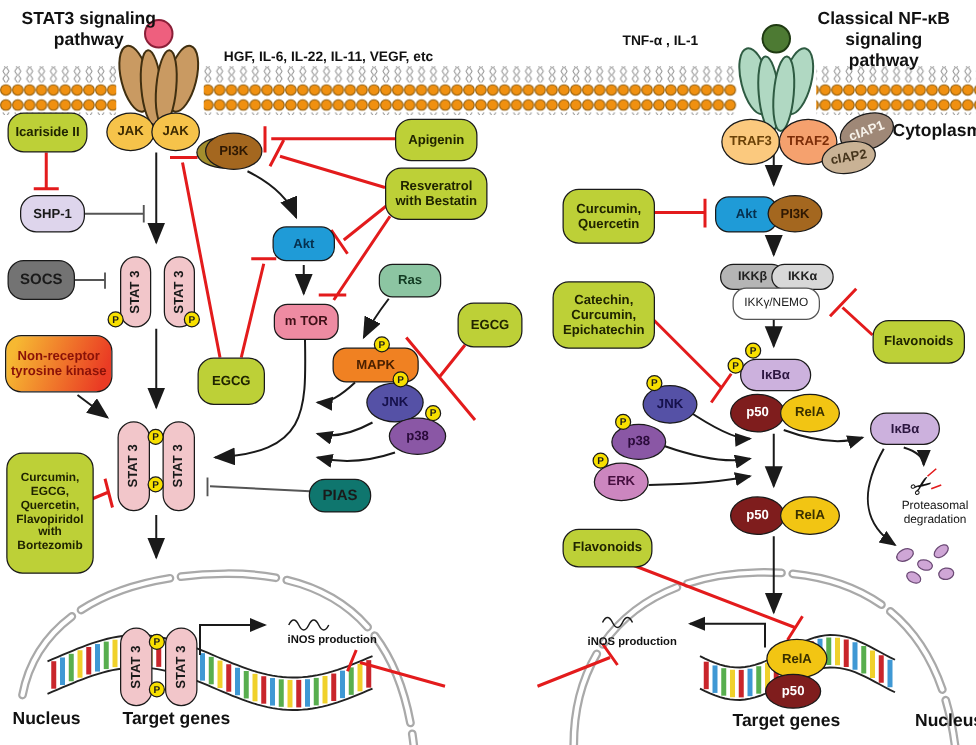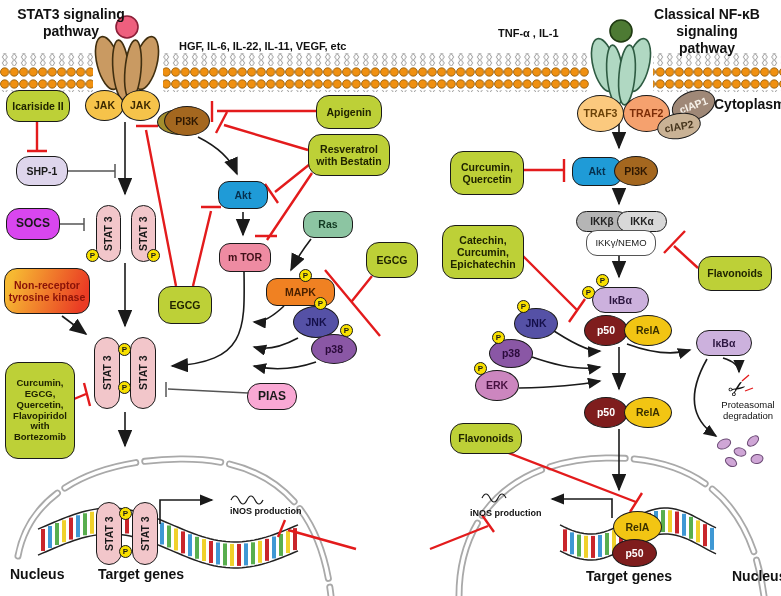--- a/index.html
+++ b/index.html
@@ -7,22 +7,22 @@
           font-family:"Liberation Sans",sans-serif;}
   #bg{position:absolute;left:0;top:0;z-index:0;}
   .node{position:absolute;z-index:2;display:flex;align-items:center;justify-content:center;
         text-align:center;border:1.6px solid #1a1a1a;box-sizing:border-box;
         font-weight:bold;font-size:10.5px;line-height:1.15;white-space:pre-line;color:#1a1a1a;}
   .rbox{border-radius:13px;}
   .pill{border-radius:11px;}
   .ellipse{border-radius:50%;}
   .green{background:#bdd037;color:#202400;}
   .lav{background:#ded5ec;}
-  .paleyellow{background:#d946ef;font-size:12px;}
-  .cyan{background:#f9a8d4;font-size:12px;}
+  .paleyellow{background:#737373;font-size:12px;}
+  .cyan{background:#0f766e;font-size:12px;}
   .pink{background:#f2c6ca;}
   .blue{background:#1f9bd7;color:#06304e;}
   .mtor{background:#ee8ba2;color:#401018;}
   .ras{background:#8cc5a2;color:#123a22;}
   .mapk{background:#f08122;color:#4a2000;}
   .indigo{background:#5551a6;color:#15104a;}
   .purple{background:#8a57a5;color:#2a0a3a;}
   .orchid{background:#cc86bf;color:#471040;}
   .gold{background:#f6c34a;color:#3d2a02;}
   .olive{background:#a38e2d;color:#514406;}

